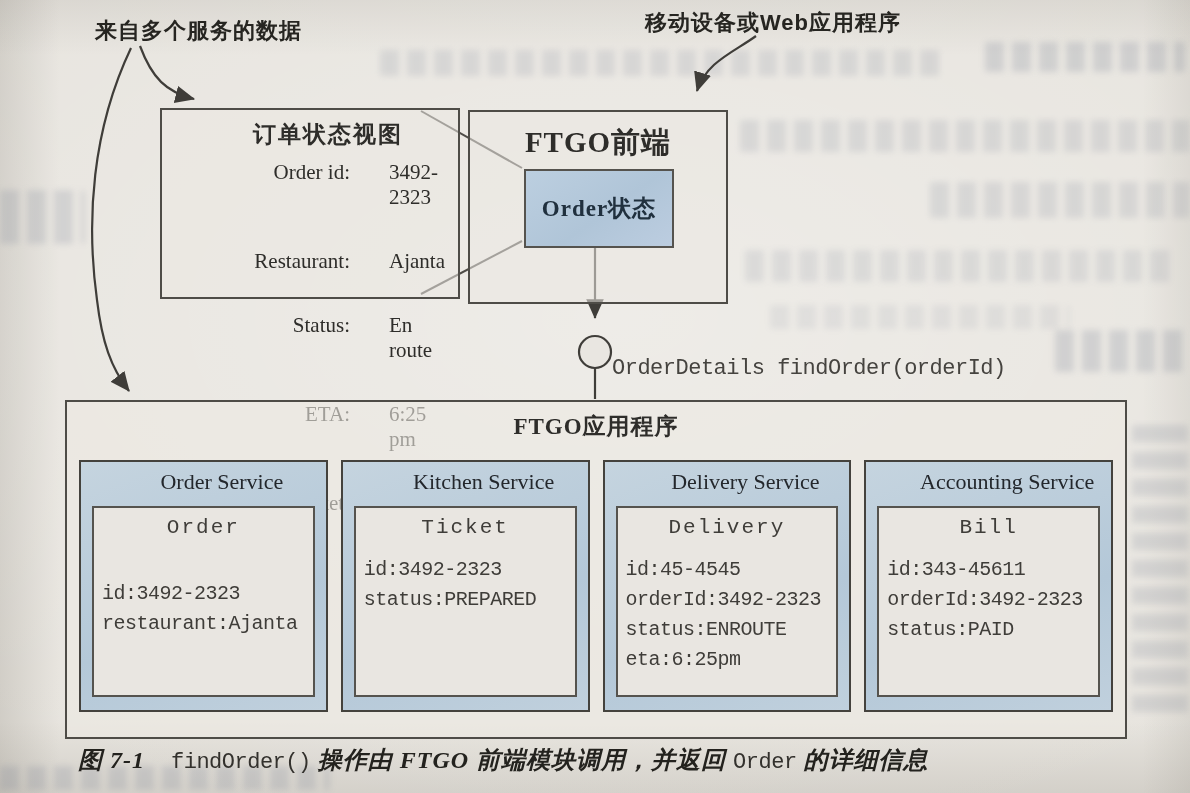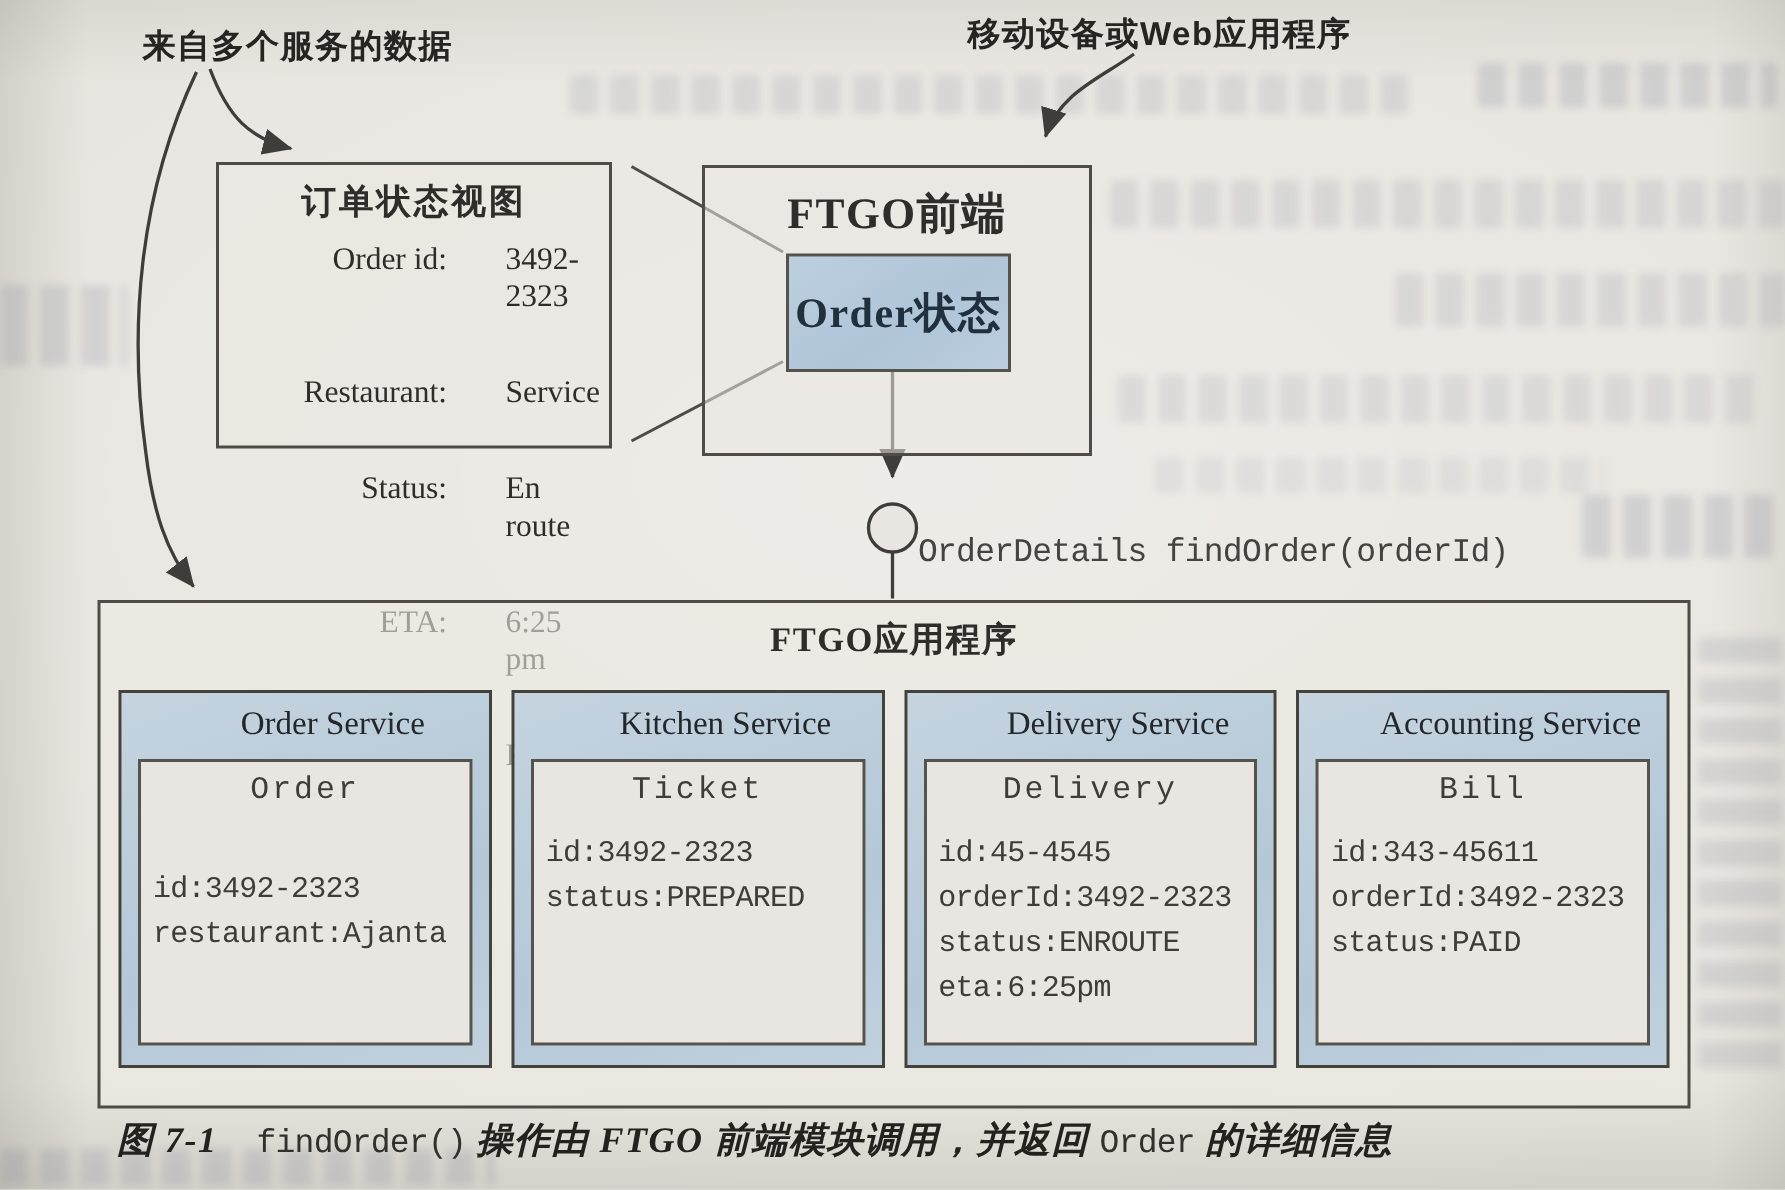--- a/index.html
+++ b/index.html
@@ -20,36 +20,36 @@
   
   .ghost{
     position:absolute;filter:blur(3px);opacity:.45;border-radius:3px;pointer-events:none;
     background:repeating-linear-gradient(90deg, rgba(122,130,148,.38) 0 19px, rgba(122,130,148,0) 19px 27px);
   }
   .ghost.v{
     background:repeating-linear-gradient(180deg, rgba(122,130,148,.34) 0 17px, rgba(122,130,148,0) 17px 27px);
   }
   
   .obox{position:absolute;border:2px solid #4e4c47;background:rgba(235,232,226,.55);}
-  .order-view-box{left:144px;top:108px;width:260px;height:187px;}
+  .order-view-box{left:160px;top:108px;width:260px;height:187px;padding-left:36px;}
   .ov-title{text-align:center;margin-top:9px;font-size:23px;letter-spacing:2px;
     font-family:"Liberation Sans", sans-serif;font-weight:600;}
   .ov-fields{display:grid;grid-template-columns:152px 1fr;column-gap:10px;row-gap:3px;
     margin-top:10px;font-size:21px;line-height:25px;gap:39px;}
   .ov-label{text-align:right;}
   .ov-value{text-align:left;}
 
   .frontend-box{left:468px;top:110px;width:256px;height:190px;}
   .fe-title{text-align:center;margin-top:11px;font-size:29px;letter-spacing:1px;font-weight:600;}
   .fe-inner{
     position:absolute;left:54px;top:57px;width:146px;height:75px;
     border:2px solid #55534e;
     background:linear-gradient(145deg,#bccfe0 0%, #b0c5d8 55%, #bccde0 100%);
     display:flex;align-items:center;justify-content:center;
-    font-size:28px;letter-spacing:1px;color:#20303e;font-weight:600;
+    font-size:23px;letter-spacing:1px;color:#20303e;font-weight:600;
   }
 
   .api-text{
     position:absolute;left:612px;top:356px;
     font-family:"Liberation Mono", monospace;font-size:22px;color:#45433f;
     letter-spacing:-0.5px;white-space:nowrap;
   }
 
   .app-box{left:65px;top:400px;width:1058px;height:335px;background:rgba(236,233,227,.6);}
   .app-title{text-align:center;margin-top:9px;font-size:23px;letter-spacing:1px;font-weight:600;}
@@ -130,21 +130,21 @@
 
   <div class="top-label label-multi">来自多个服务的数据</div>
   <div class="top-label label-mobile">移动设备或Web应用程序</div>
 
   <div class="obox order-view-box">
     <div class="ov-title">订单状态视图</div>
     <div class="ov-fields">
       <div class="ov-label">Order id:</div>
       <div class="ov-value">3492-2323</div>
       <div class="ov-label">Restaurant:</div>
-      <div class="ov-value">Service</div>
+      <div class="ov-value">Ajanta</div>
       <div class="ov-label">Status:</div>
       <div class="ov-value">En route</div>
       <div class="ov-label">ETA:</div>
       <div class="ov-value">6:25 pm</div>
       <div class="ov-label">Ticket:</div>
       <div class="ov-value">Paid</div>
     </div>
   </div>
 
   <div class="obox frontend-box">

